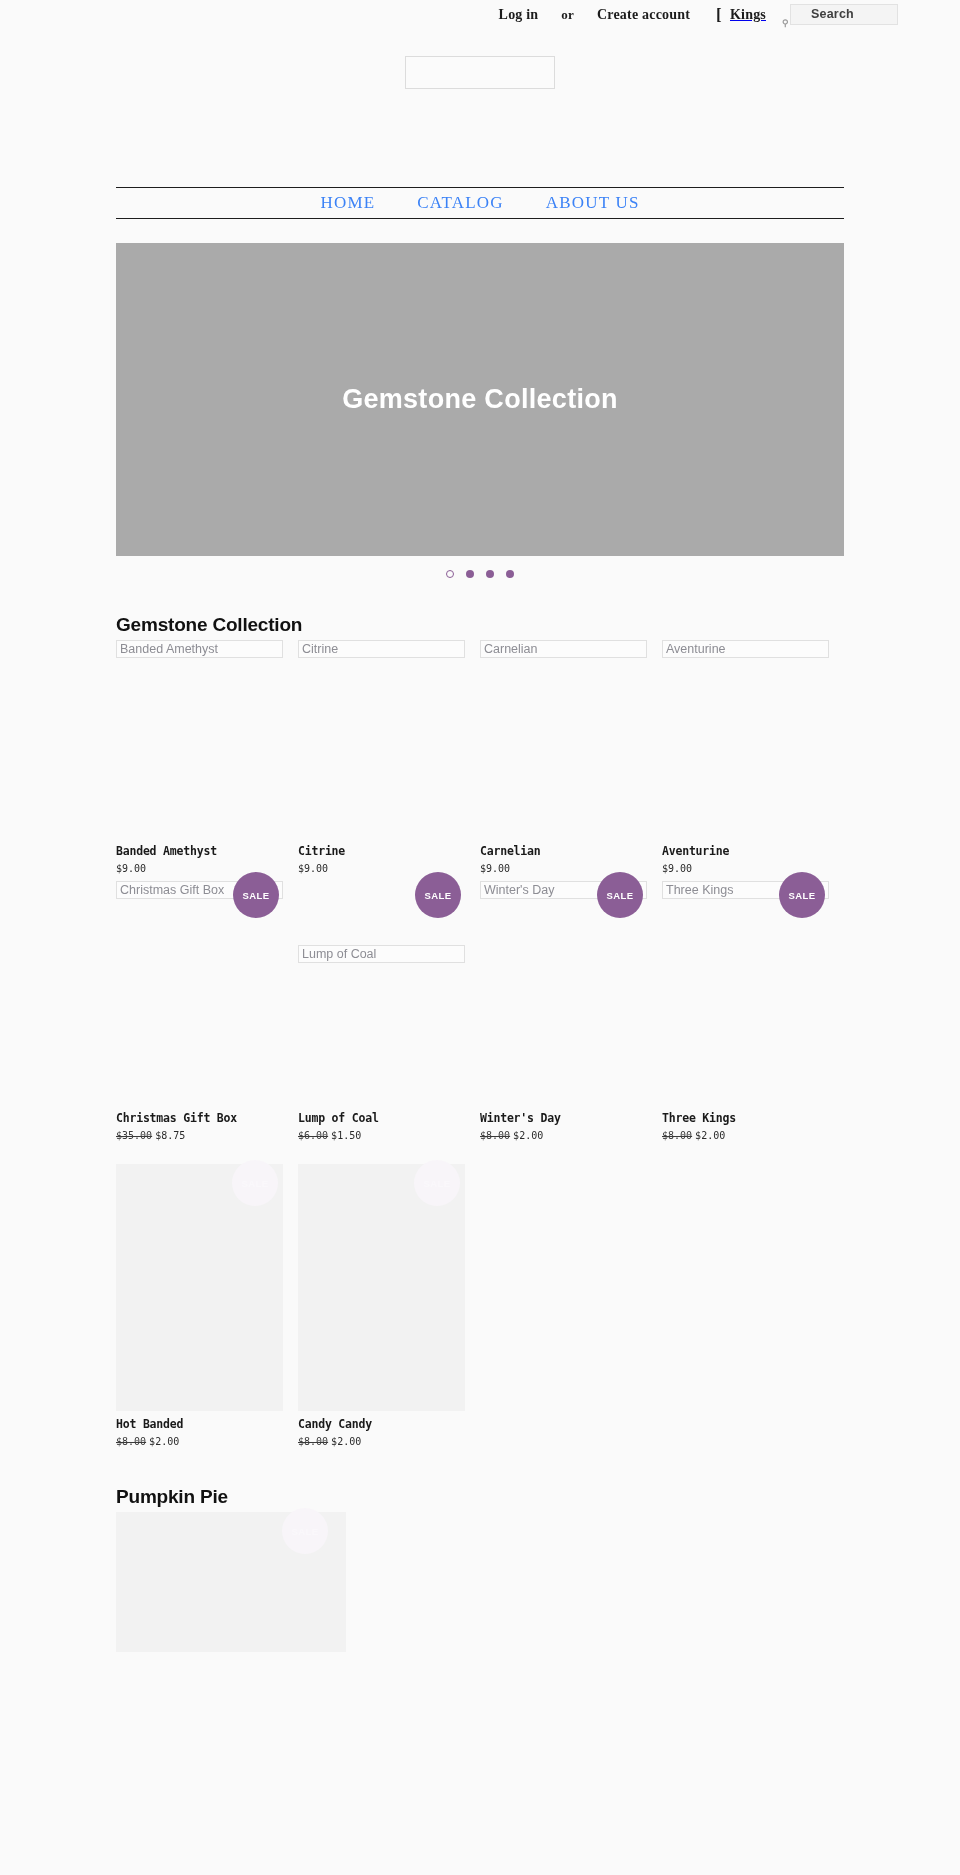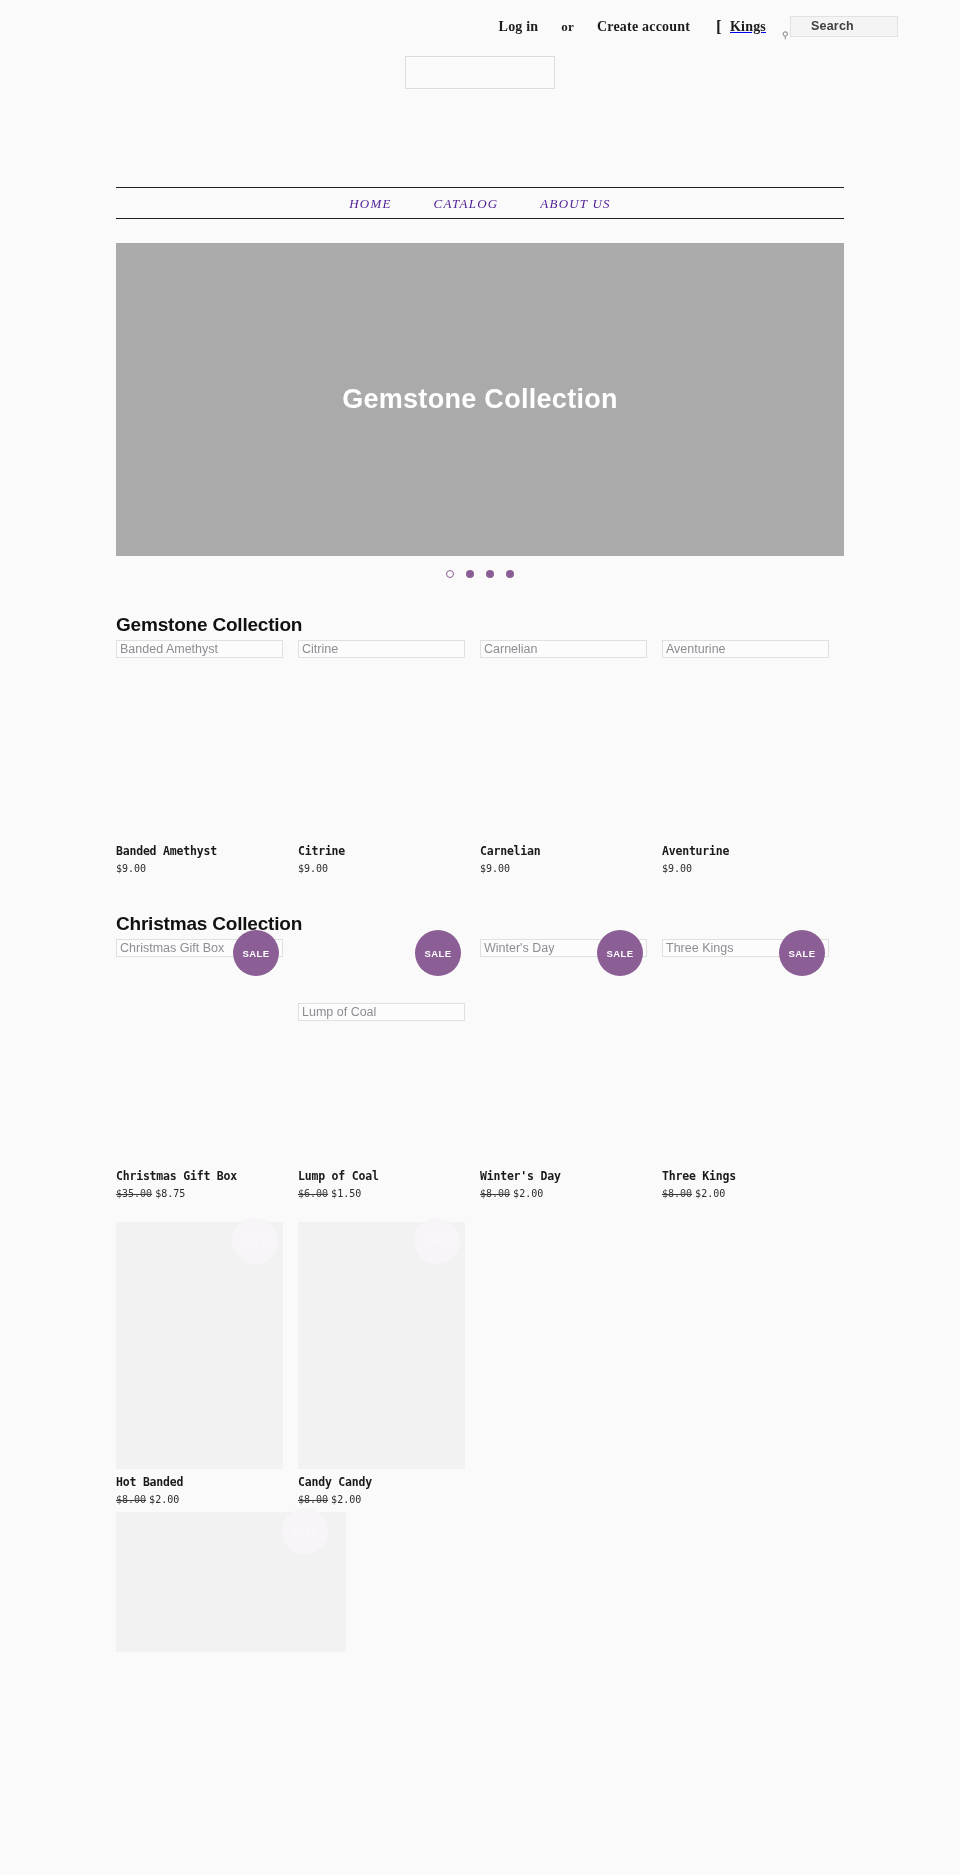--- a/index.html
+++ b/index.html
@@ -11,21 +11,21 @@
     color: #333;
     -webkit-font-smoothing: antialiased;
   }
   .page { width: 960px; margin: 0 auto; position: relative; }
 
   
   .topbar {
     display: flex;
     align-items: flex-start;
     justify-content: flex-end;
-    padding: 16px 62px 0 0;
+    padding: 4px 62px 0 0;
     height: 40px;
   }
   .topbar-inner {
     display: flex;
     align-items: center;
     gap: 0;
     font-family: "Liberation Serif", serif;
     font-size: 14px;
     font-weight: bold;
     color: #1c1c1c;
@@ -105,25 +105,24 @@
   }
   .nav ul {
     list-style: none;
     margin: 0;
     padding: 0;
     display: flex;
     gap: 42px;
   }
   .nav a {
     font-family: "Liberation Serif", serif;
-    font-size: 13px;
-    color: #4c1d95;
+    font-size: 17px;
+    color: #3b82f6;
     text-decoration: none;
     letter-spacing: 1.2px;
-    font-style: italic;
   }
 
   
   .hero-wrap { width: 728px; margin: 24px auto 0; }
   .hero {
     width: 728px;
     height: 313px;
     background: #aaaaaa;
     display: flex;
     align-items: center;
@@ -351,21 +350,20 @@
           <div class="product-name">Aventurine</div>
           <div class="product-price">
             <span>$9.00</span>
           </div>
         </div>
       </div>
     </div>
   </section>
 
   <section class="section">
-    <h2 class="section-title">Christmas Collection</h2>
     <div class="grid">
 
       <div class="product">
         <div class="product-media">
           <span class="alt-box">Christmas Gift Box</span>
           <span class="sale-badge">SALE</span>
         </div>
       </div>
       <div class="product">
         <div class="product-media">
@@ -461,20 +459,21 @@
           <div class="product-name">Candy Candy</div>
           <div class="product-price">
             <span class="price-old">$8.00</span><span class="price-new">$2.00</span>
           </div>
         </div>
       </div>
     </div>
   </section>
 
   <section class="section">
+    <h2 class="section-title">Pumpkin Pie</h2>
     <div class="grid">
       <div class="product">
         <div class="product-media">
           <span class="img-box" style="width:230px;height:140px"></span>
           <span class="sale-badge faint" style="right:-52px">SALE</span>
         </div>
       </div>
     </div>
   </section>
 

